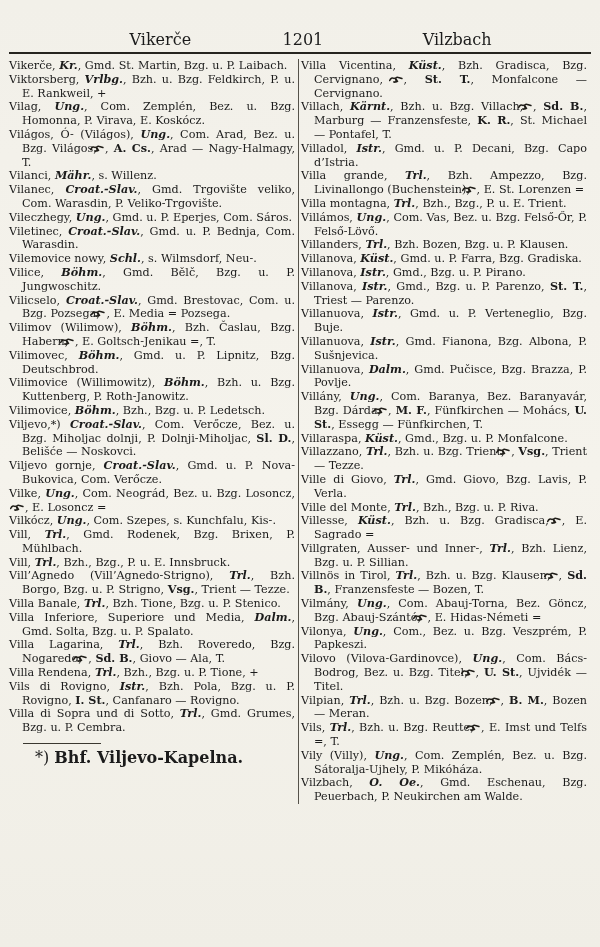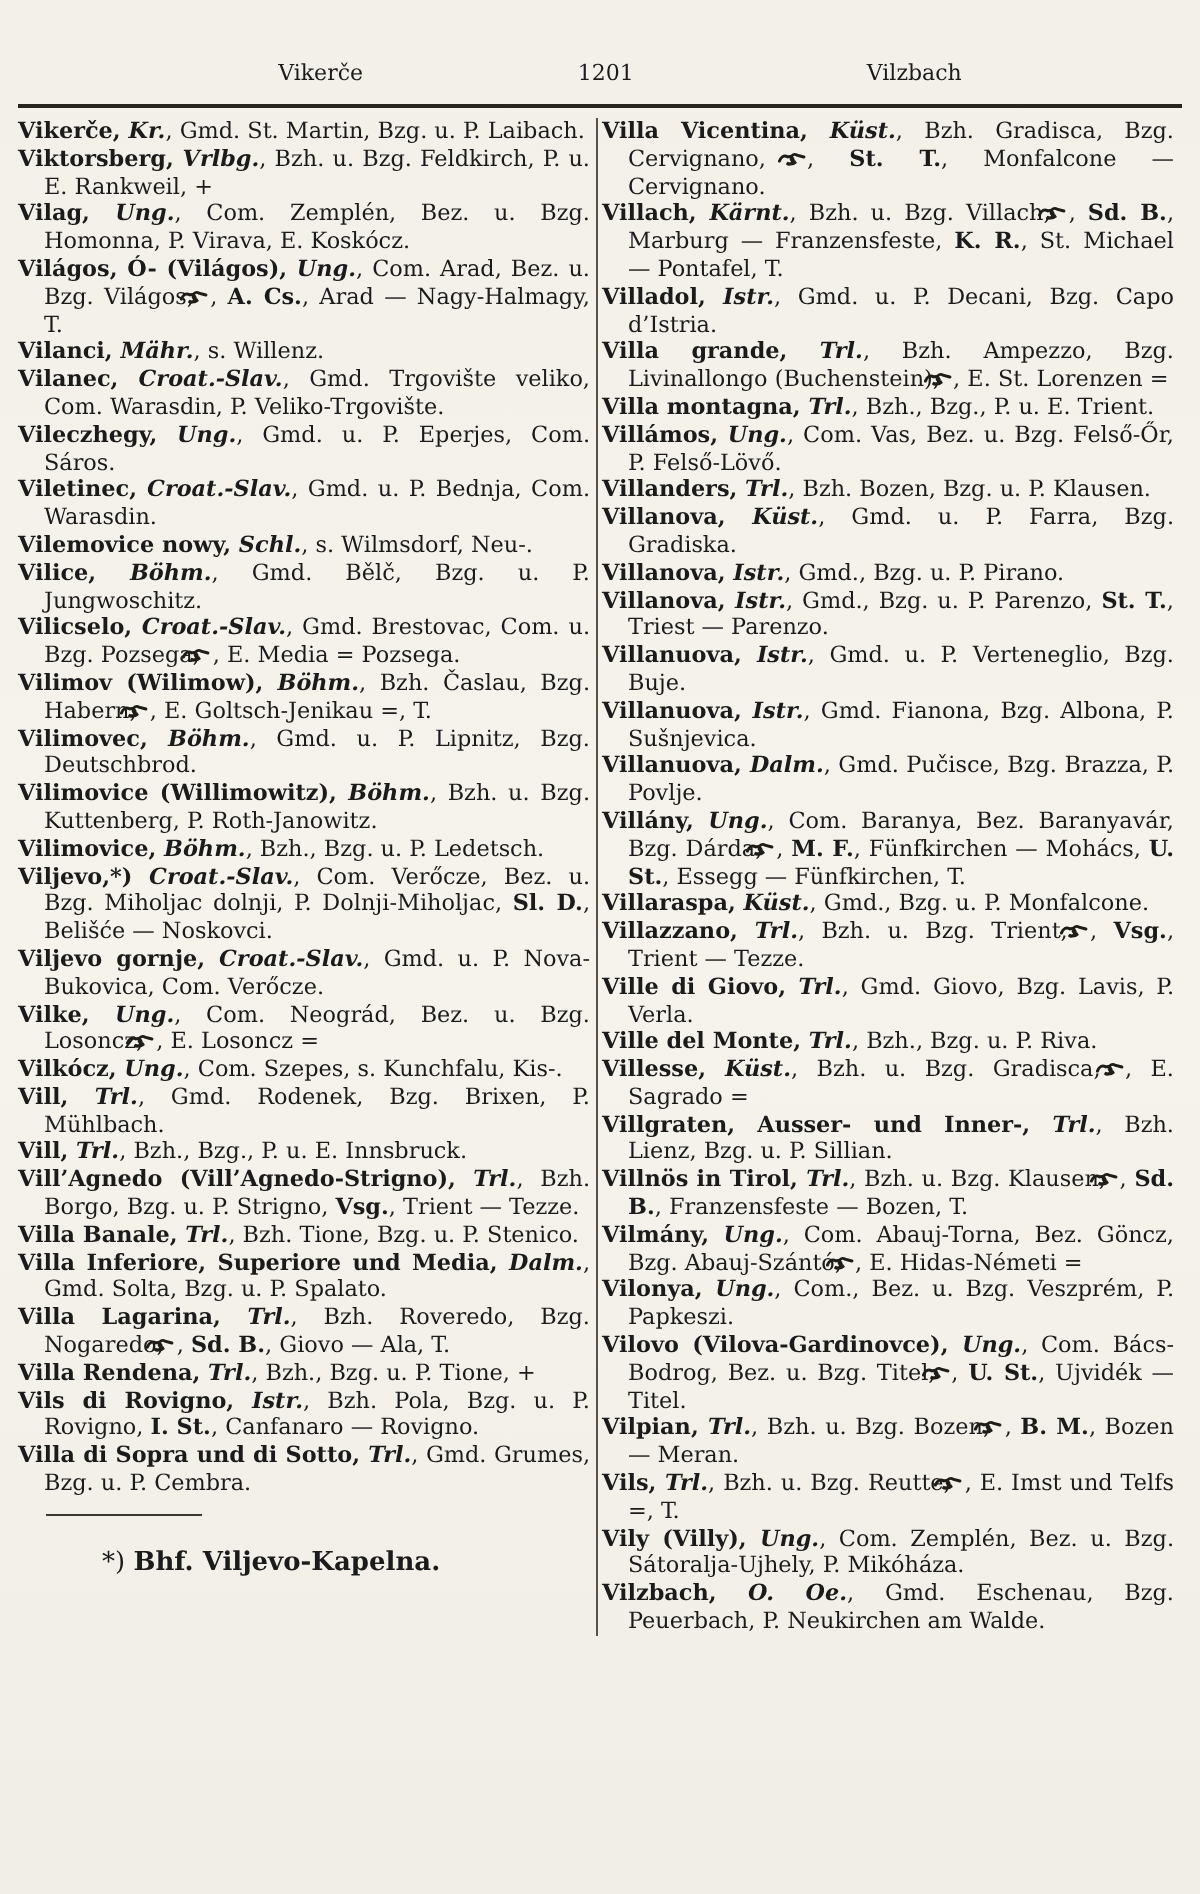--- a/index.html
+++ b/index.html
@@ -8,43 +8,43 @@
     background:#efede6;
     font-family:"DejaVu Serif", serif;
     color:#1b1b1b;
   }
   .page {
     box-sizing:border-box;
     width:600px; height:947px;
     padding:30px 9px 0 9px;
     background:linear-gradient(180deg,#f2f0e9 0%,#f5f3ec 50%,#f0eee6 100%);
   }
-  header { position:relative; height:18px; font-size:11px; }
+  header { position:relative; height:18px; font-size:16px; }
   .hdr { position:absolute; transform:translateX(-50%); white-space:nowrap; }
   .hdr-left  { left:26%; }
   .hdr-center{ left:50.5%; }
   .hdr-right { left:77%; }
   .rule { border-top:2px solid #26241f; margin-top:4px; }
   .columns { display:flex; margin-top:5px; }
   .col { width:286px; display:flex; flex-direction:column; }
   .vrule { width:1px; background:#55524a; margin:0 2px 0 3px; align-self:stretch; }
   p.entry {
     margin:0; order:1;
     font-size:11.2px; line-height:13.8px;
     text-align:justify;
     padding-left:13px; text-indent:-13px;
   }
-  .seg-h { font-weight:bold;margin-top:24px; }
+  .seg-h { font-weight:normal;margin-top:24px; }
   .seg-r { font-weight:bold; font-style:italic; }
   .seg-a { font-weight:bold; }
   .horn { display:inline-block; padding:0 1px; }
   .horn svg { vertical-align:-1px; }
   .footnote { order:2; margin-top:8px; }
   .fn-rule { width:78px; border-top:1.2px solid #3a3830; margin:0 0 4px 14px; }
-  .fn-text { margin:16px; font-size:13px; padding-left:26px; }
+  .fn-text { margin:0; font-size:16px; padding-left:26px; }
 </style>
 </head>
 <body>
 
 <div class="page">
   <header>
     <span class="hdr hdr-left">Vikerče</span>
     <span class="hdr hdr-center">1201</span>
     <span class="hdr hdr-right">Vilzbach</span>
   </header>

